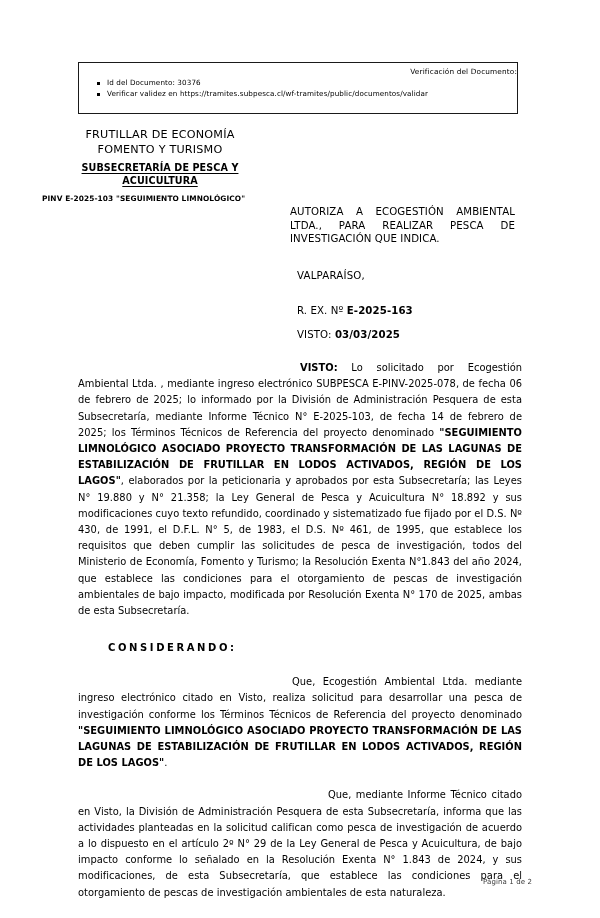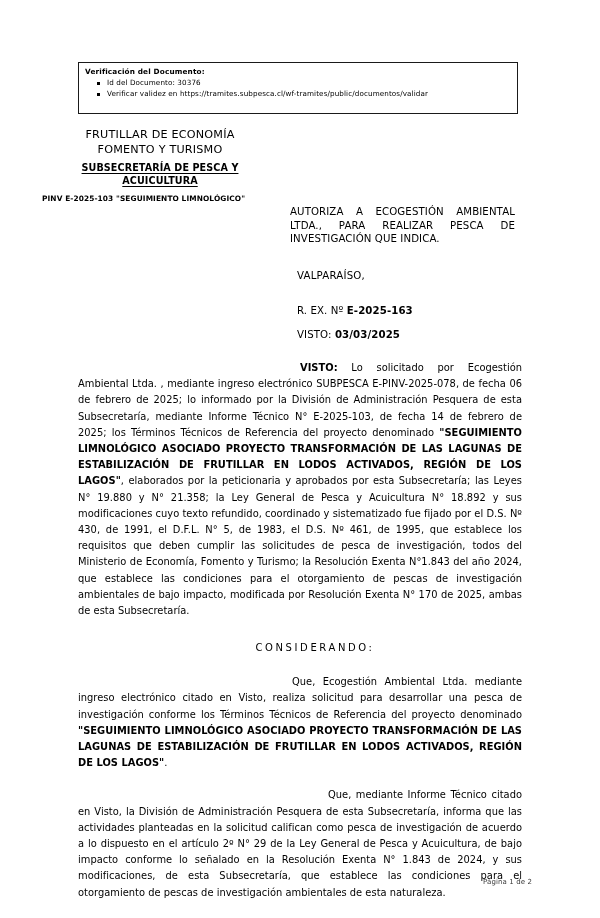--- a/index.html
+++ b/index.html
@@ -31,24 +31,25 @@
     width: 440px;
     height: 52px;
     border: 1px solid #1a1a1a;
     box-sizing: border-box;
     padding: 4px 0 0 6px;
     background: #fff;
     overflow: hidden;
   }
   .verif-title {
     font-size: 7.3px;
-    font-weight: bold;
+    font-weight: normal;
     letter-spacing: 0.15px;
     line-height: 10px;
     white-space: nowrap;
+    text-align: right;
   }
   .verif-list {
     margin: 1px 0 0 0;
     padding: 0 0 0 22px;
     list-style: none;
   }
   .verif-list li {
     font-size: 7.2px;
     line-height: 10.5px;
     white-space: nowrap;
@@ -150,23 +151,22 @@
   }
   p.para + p.para { margin-top: 16px; }
   .lead-gap { display: inline-block; width: 222px; }
   .lead-gap-2 { display: inline-block; width: 214px; }
   .lead-gap-3 { display: inline-block; width: 250px; }
   b.strong { font-weight: bold; }
 
   .considerando {
     margin: 23px 0 0 0;
     font-size: 10px;
-    font-weight: normal;
+    font-weight: bold;
     letter-spacing: 2.6px;
-    text-align: center;
     padding-left: 30px;
   }
 
   
   .footer {
     position: absolute;
     left: 0;
     top: 878px;
     width: 600px;
     text-align: right;

